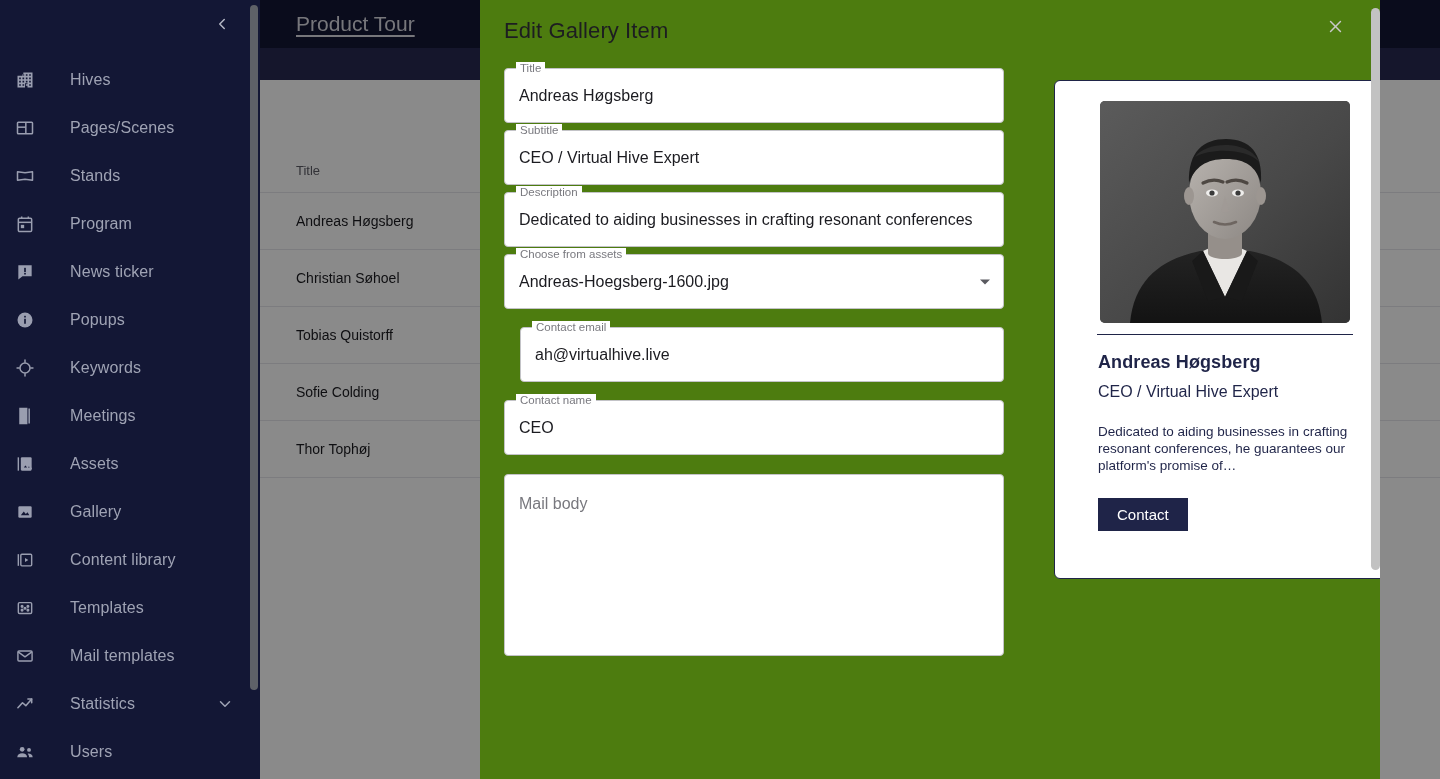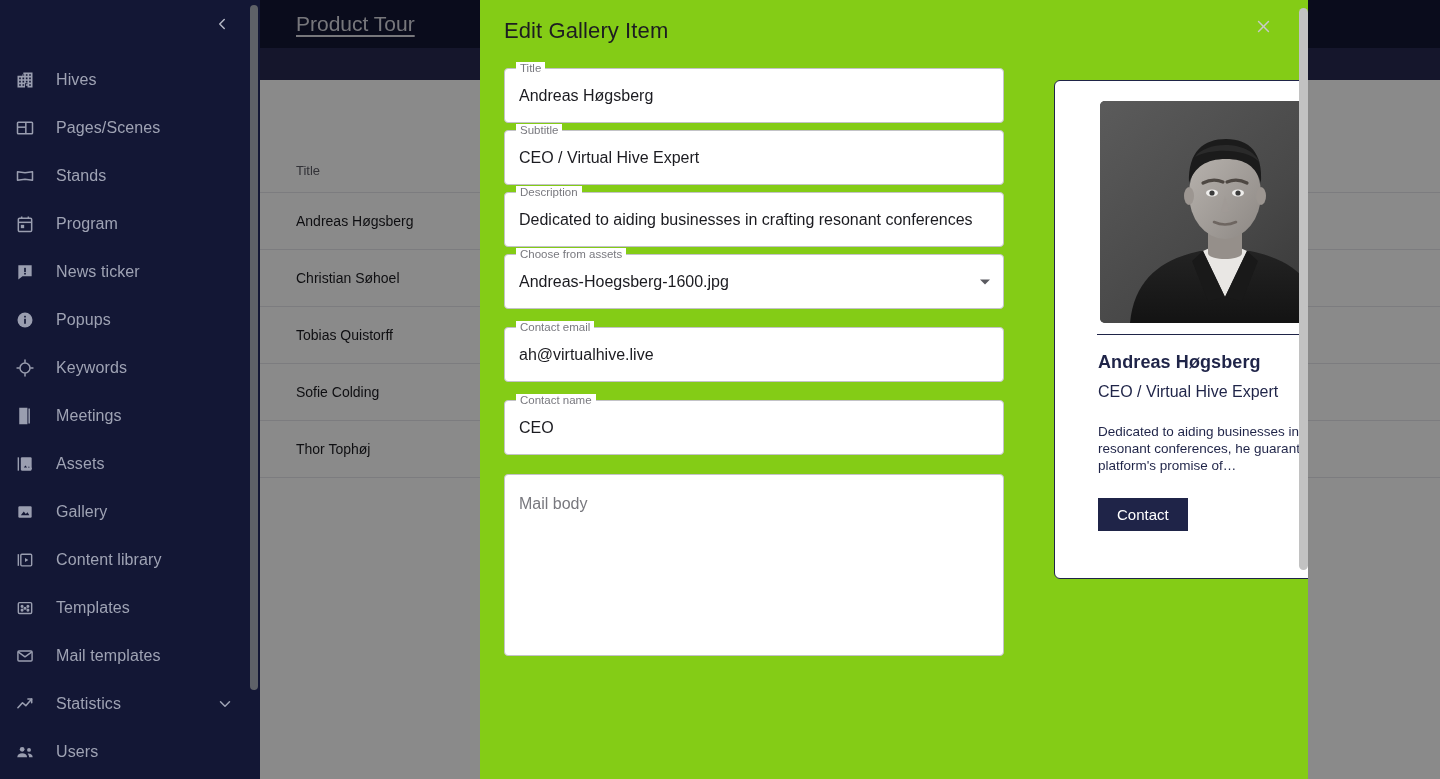--- a/index.html
+++ b/index.html
@@ -34,21 +34,21 @@
     cursor: pointer;
   }
   .nav-icon {
     width: 24px; height: 24px;
     display: flex; align-items: center; justify-content: center;
     color: #9a9eb0;
     flex: 0 0 24px;
   }
   .nav-icon svg { display: block; }
   .nav-label {
-    margin-left: 19px;
+    margin-left: 33px;
     font-size: 16px;
     color: #9fa3b4;
     letter-spacing: .1px;
     white-space: nowrap;
   }
   .nav-chevron {
     position: absolute; right: 26px; top: 50%;
     transform: translateY(-50%);
     width: 18px; height: 18px; color: #9fa3b4;
   }
@@ -114,22 +114,22 @@
   #page-dim {
     position: absolute; left: 0; top: 0;
     width: 1180px; height: 779px;
     background: rgba(0,0,0,0.46);
     pointer-events: none;
   }
 
   
   #modal {
     position: absolute; left: 480px; top: 0;
-    width: 828px; height: 779px;
-    background: #84cc16;
+    width: 900px; height: 779px;
+    background: #4d7c0f;
     overflow: hidden;
   }
   #modal-close {
     position: absolute; right: 33px; top: 14px;
     width: 24px; height: 24px;
     display: flex; align-items: center; justify-content: center;
     color: #c9c9c9;
     cursor: pointer;
   }
   #modal-close svg { display:block; }
@@ -516,21 +516,21 @@
         <span class="legend">Description</span>
         <span class="value">Dedicated to aiding businesses in crafting resonant conferences,</span>
       </div>
 
       <div class="field select">
         <span class="legend">Choose from assets</span>
         <span class="value">Andreas-Hoegsberg-1600.jpg</span>
         <span class="caret"></span>
       </div>
 
-      <div class="field" style="margin-top:18px;">
+      <div class="field" style="margin-top:18px;margin-left:16px;">
         <span class="legend">Contact email</span>
         <span class="value">ah@virtualhive.live</span>
       </div>
 
       <div class="field" style="margin-top:18px;">
         <span class="legend">Contact name</span>
         <span class="value">CEO</span>
       </div>
 
 

